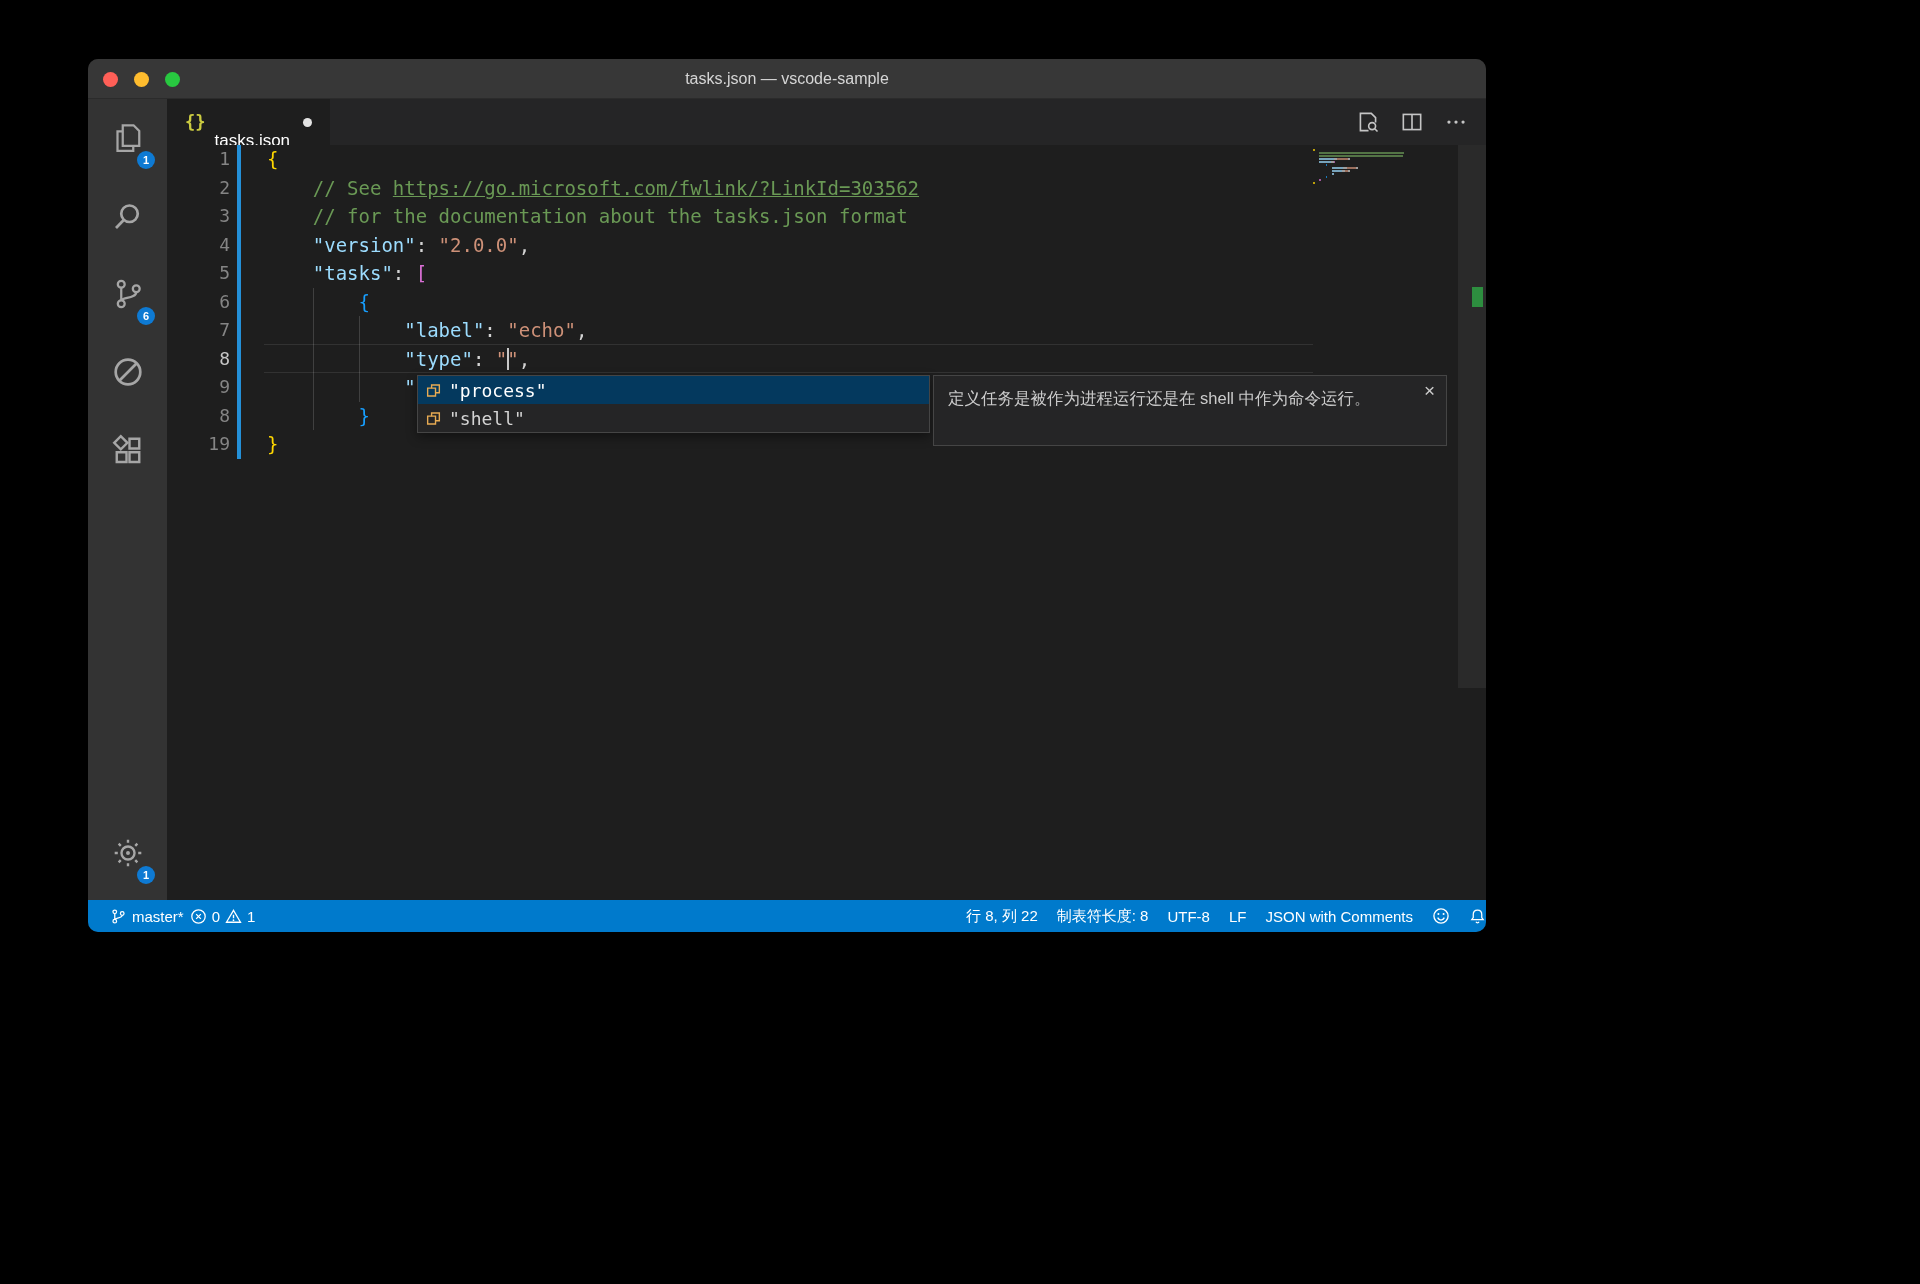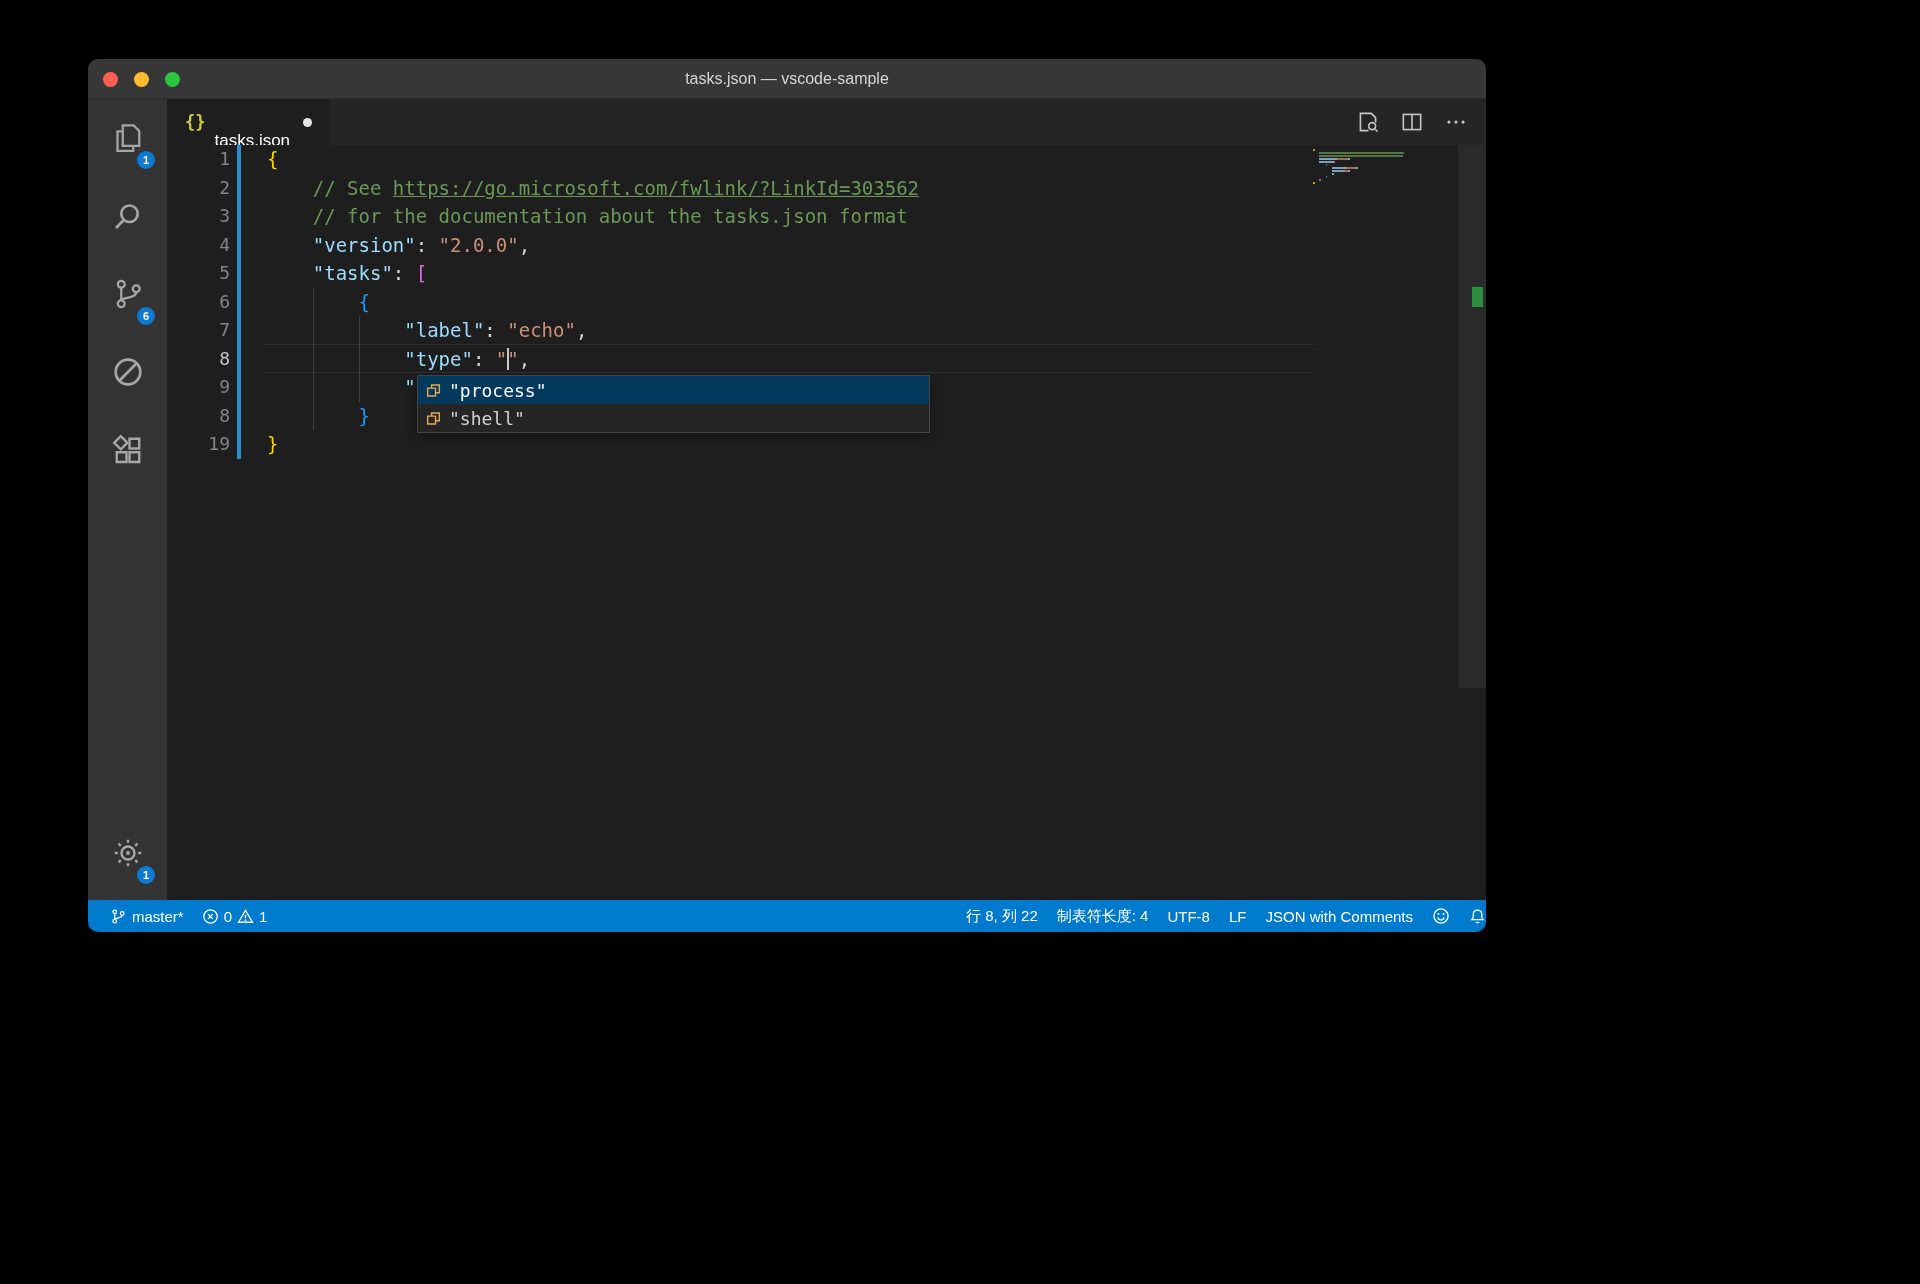--- a/index.html
+++ b/index.html
@@ -91,21 +91,21 @@
 
   
   .suggest-doc { position:absolute; left:766px; top:230px; width:514px; height:71px; background:#252526;
                  border:1px solid #454545; z-index:10; padding:9px 36px 9px 14px;
                  color:#cccccc; font-size:16.5px; line-height:26px; }
   .doc-close { position:absolute; right:11px; top:4px; color:#cccccc; font-size:19px; cursor:pointer; line-height:22px; }
 
   
   .statusbar { position:absolute; left:0; bottom:0; right:0; height:32px; background:#007acc;
                display:flex; align-items:center; color:#ffffff; font-size:15px; z-index:20; }
-  .sb-left { display:flex; align-items:center; gap:18px; padding-left:22px; }
+  .sb-left { display:flex; align-items:center; gap:6px; padding-left:22px; }
   .sb-right { margin-left:auto; display:flex; align-items:center; gap:19px; }
   .sb-item { display:flex; align-items:center; gap:5px; cursor:pointer; white-space:nowrap; }
   .sb-icon { display:flex; align-items:center; }
 </style>
 </head>
 <body>
 
 <div class="screen">
   <div class="window">
 
@@ -324,20 +324,24 @@
                     <g fill="none" stroke="#e8ab53" stroke-width="1.3">
                       <path d="M2.5 5.8h7.4v7.4H2.5z"></path>
                       <path d="M6.2 5.8V2.8h7.3v7.3H9.9"></path>
                     </g>
                   </svg>
               </span>
               <span class="suggest-label">"shell"</span>
             </div>
           </div>
 
+          <div class="suggest-doc">
+            <span class="doc-text">定义任务是被作为进程运行还是在 shell 中作为命令运行。</span>
+            <span class="doc-close">×</span>
+          </div>
         </div>
 
       </div>
     </div>
 
     <div class="statusbar">
       <div class="sb-left">
         <span class="sb-item">
           <span class="sb-icon">
             <svg viewBox="0 0 16 16" width="17" height="17">
@@ -364,21 +368,21 @@
                 <path d="M8 2.2L14.6 13.4H1.4z" fill="none" stroke="#fff" stroke-width="1.2"></path>
                 <path d="M8 6.4v3.2" stroke="#fff" stroke-width="1.3"></path>
                 <circle cx="8" cy="11.5" r=".8" fill="#fff"></circle>
               </svg>
           </span>
           <span>1</span>
         </span>
       </div>
       <div class="sb-right">
         <span class="sb-item">行 8, 列 22</span>
-        <span class="sb-item">制表符长度: 4</span>
+        <span class="sb-item">制表符长度: 8</span>
         <span class="sb-item">UTF-8</span>
         <span class="sb-item">LF</span>
         <span class="sb-item">JSON with Comments</span>
         <span class="sb-item">
           <span class="sb-icon">
             <svg viewBox="0 0 16 16" width="18" height="18">
                 <circle cx="8" cy="8" r="6.3" fill="none" stroke="#fff" stroke-width="1.2"></circle>
                 <circle cx="5.7" cy="6.3" r=".9" fill="#fff"></circle>
                 <circle cx="10.3" cy="6.3" r=".9" fill="#fff"></circle>
                 <path d="M5 9.4c.8 1.5 2 2.2 3 2.2s2.2-.7 3-2.2" fill="none" stroke="#fff" stroke-width="1.2"></path>

